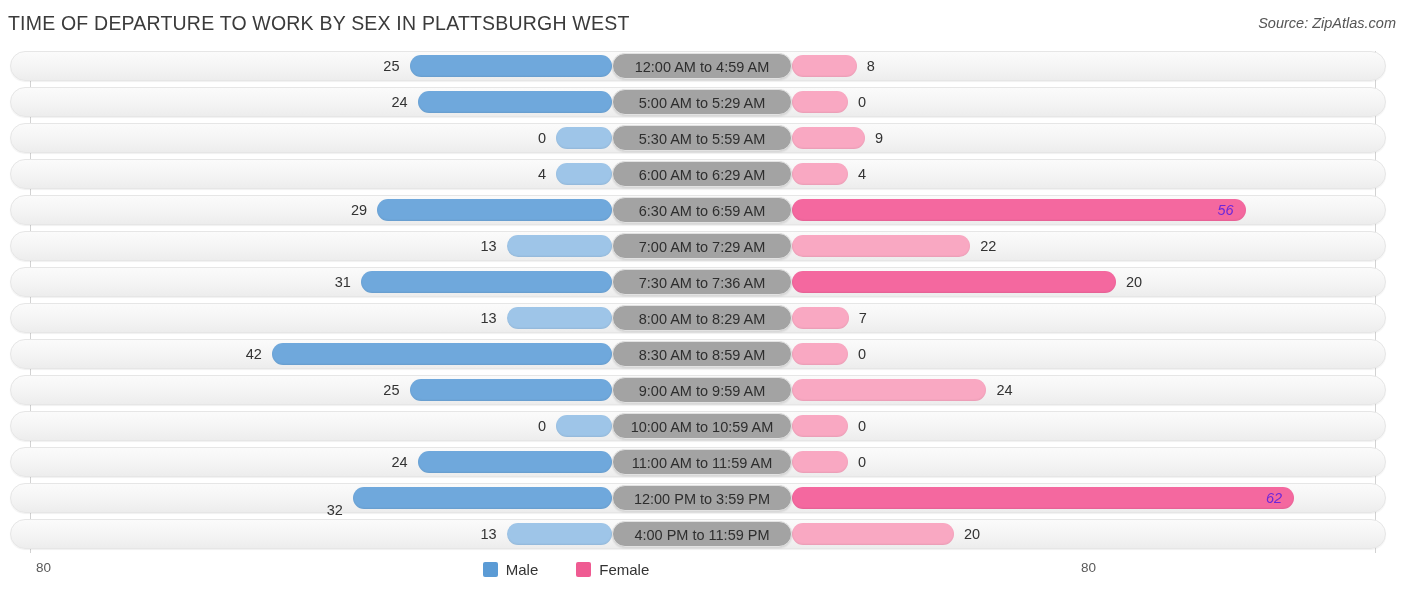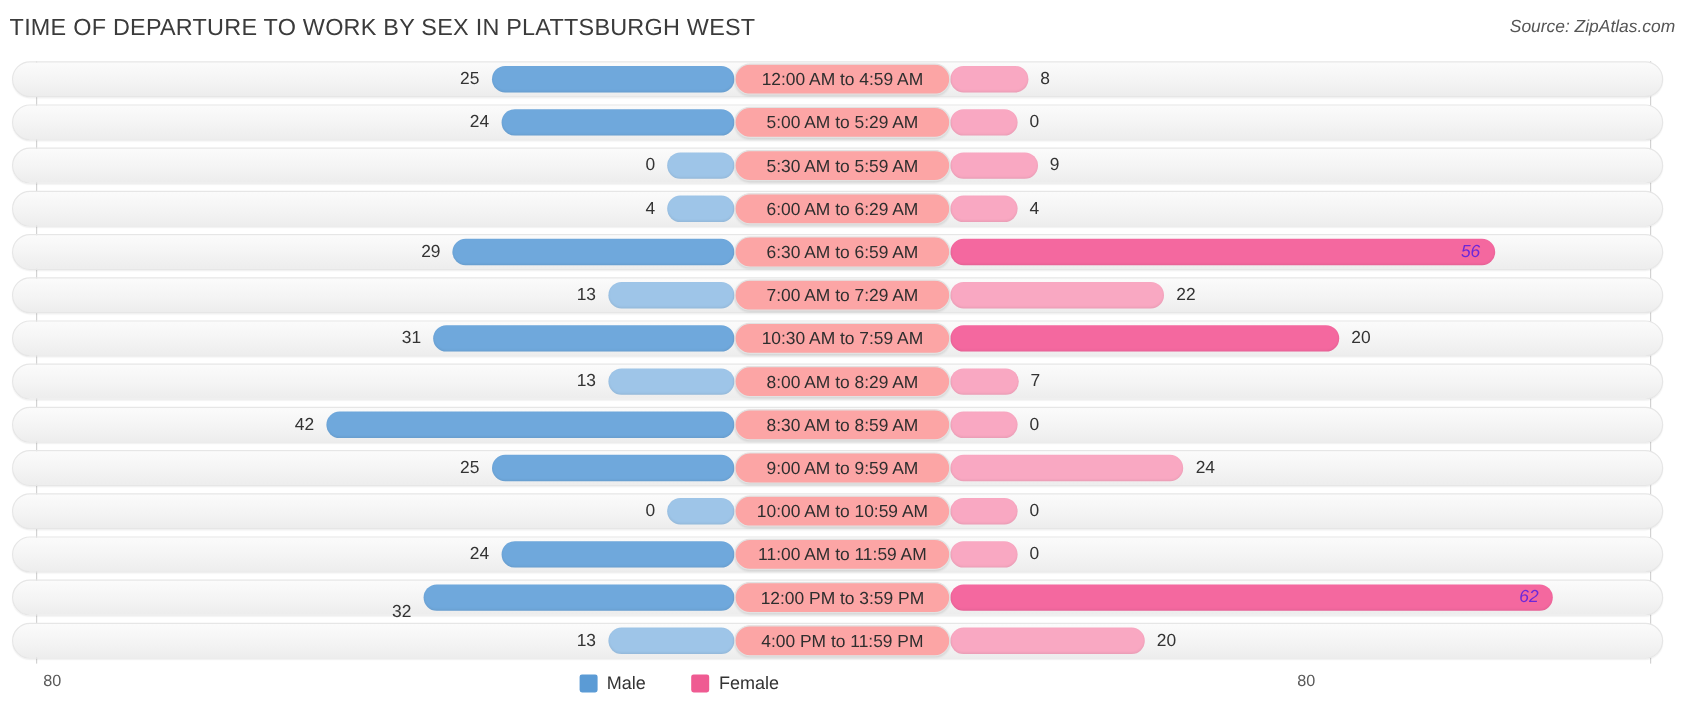--- a/index.html
+++ b/index.html
@@ -122,21 +122,21 @@
 
   
   .center-pill {
     position: absolute;
     left: 612px;
     width: 180px;
     top: 2px;
     height: 26px;
     line-height: 26px;
     text-align: center;
-    background: #fca5a5;
+    background: #a3a3a3;
     border: 1px solid #e2e2e2;
     border-radius: 13px;
     font-size: 14.5px;
     color: #2e2e2e;
     box-sizing: border-box;
     box-shadow: 0 1px 2px rgba(0,0,0,0.12);
     white-space: nowrap;
     z-index: 3;
   }
 
@@ -246,21 +246,21 @@
         <div class="bar female" style="left: 792px; width: 178.2px;"></div>
         <div class="val right" style="left: 980.2px; width: 60px;">22</div>
         <div class="center-pill">7:00 AM to 7:29 AM</div>
       </div>
       <div class="row">
         <div class="row-track"></div>
         <div class="bar male" style="left: 360.9px; width: 251.1px;"></div>
         <div class="val left" style="left: 290.9px; width: 60px;">31</div>
         <div class="bar female strong" style="left: 792px; width: 324px;"></div>
         <div class="val right" style="left: 1126px; width: 60px;">20</div>
-        <div class="center-pill">10:30 AM to 7:59 AM</div>
+        <div class="center-pill">7:30 AM to 7:36 AM</div>
       </div>
       <div class="row">
         <div class="row-track"></div>
         <div class="bar male light" style="left: 506.7px; width: 105.3px;"></div>
         <div class="val left" style="left: 436.7px; width: 60px;">13</div>
         <div class="bar female" style="left: 792px; width: 56.7px;"></div>
         <div class="val right" style="left: 858.7px; width: 60px;">7</div>
         <div class="center-pill">8:00 AM to 8:29 AM</div>
       </div>
       <div class="row">

